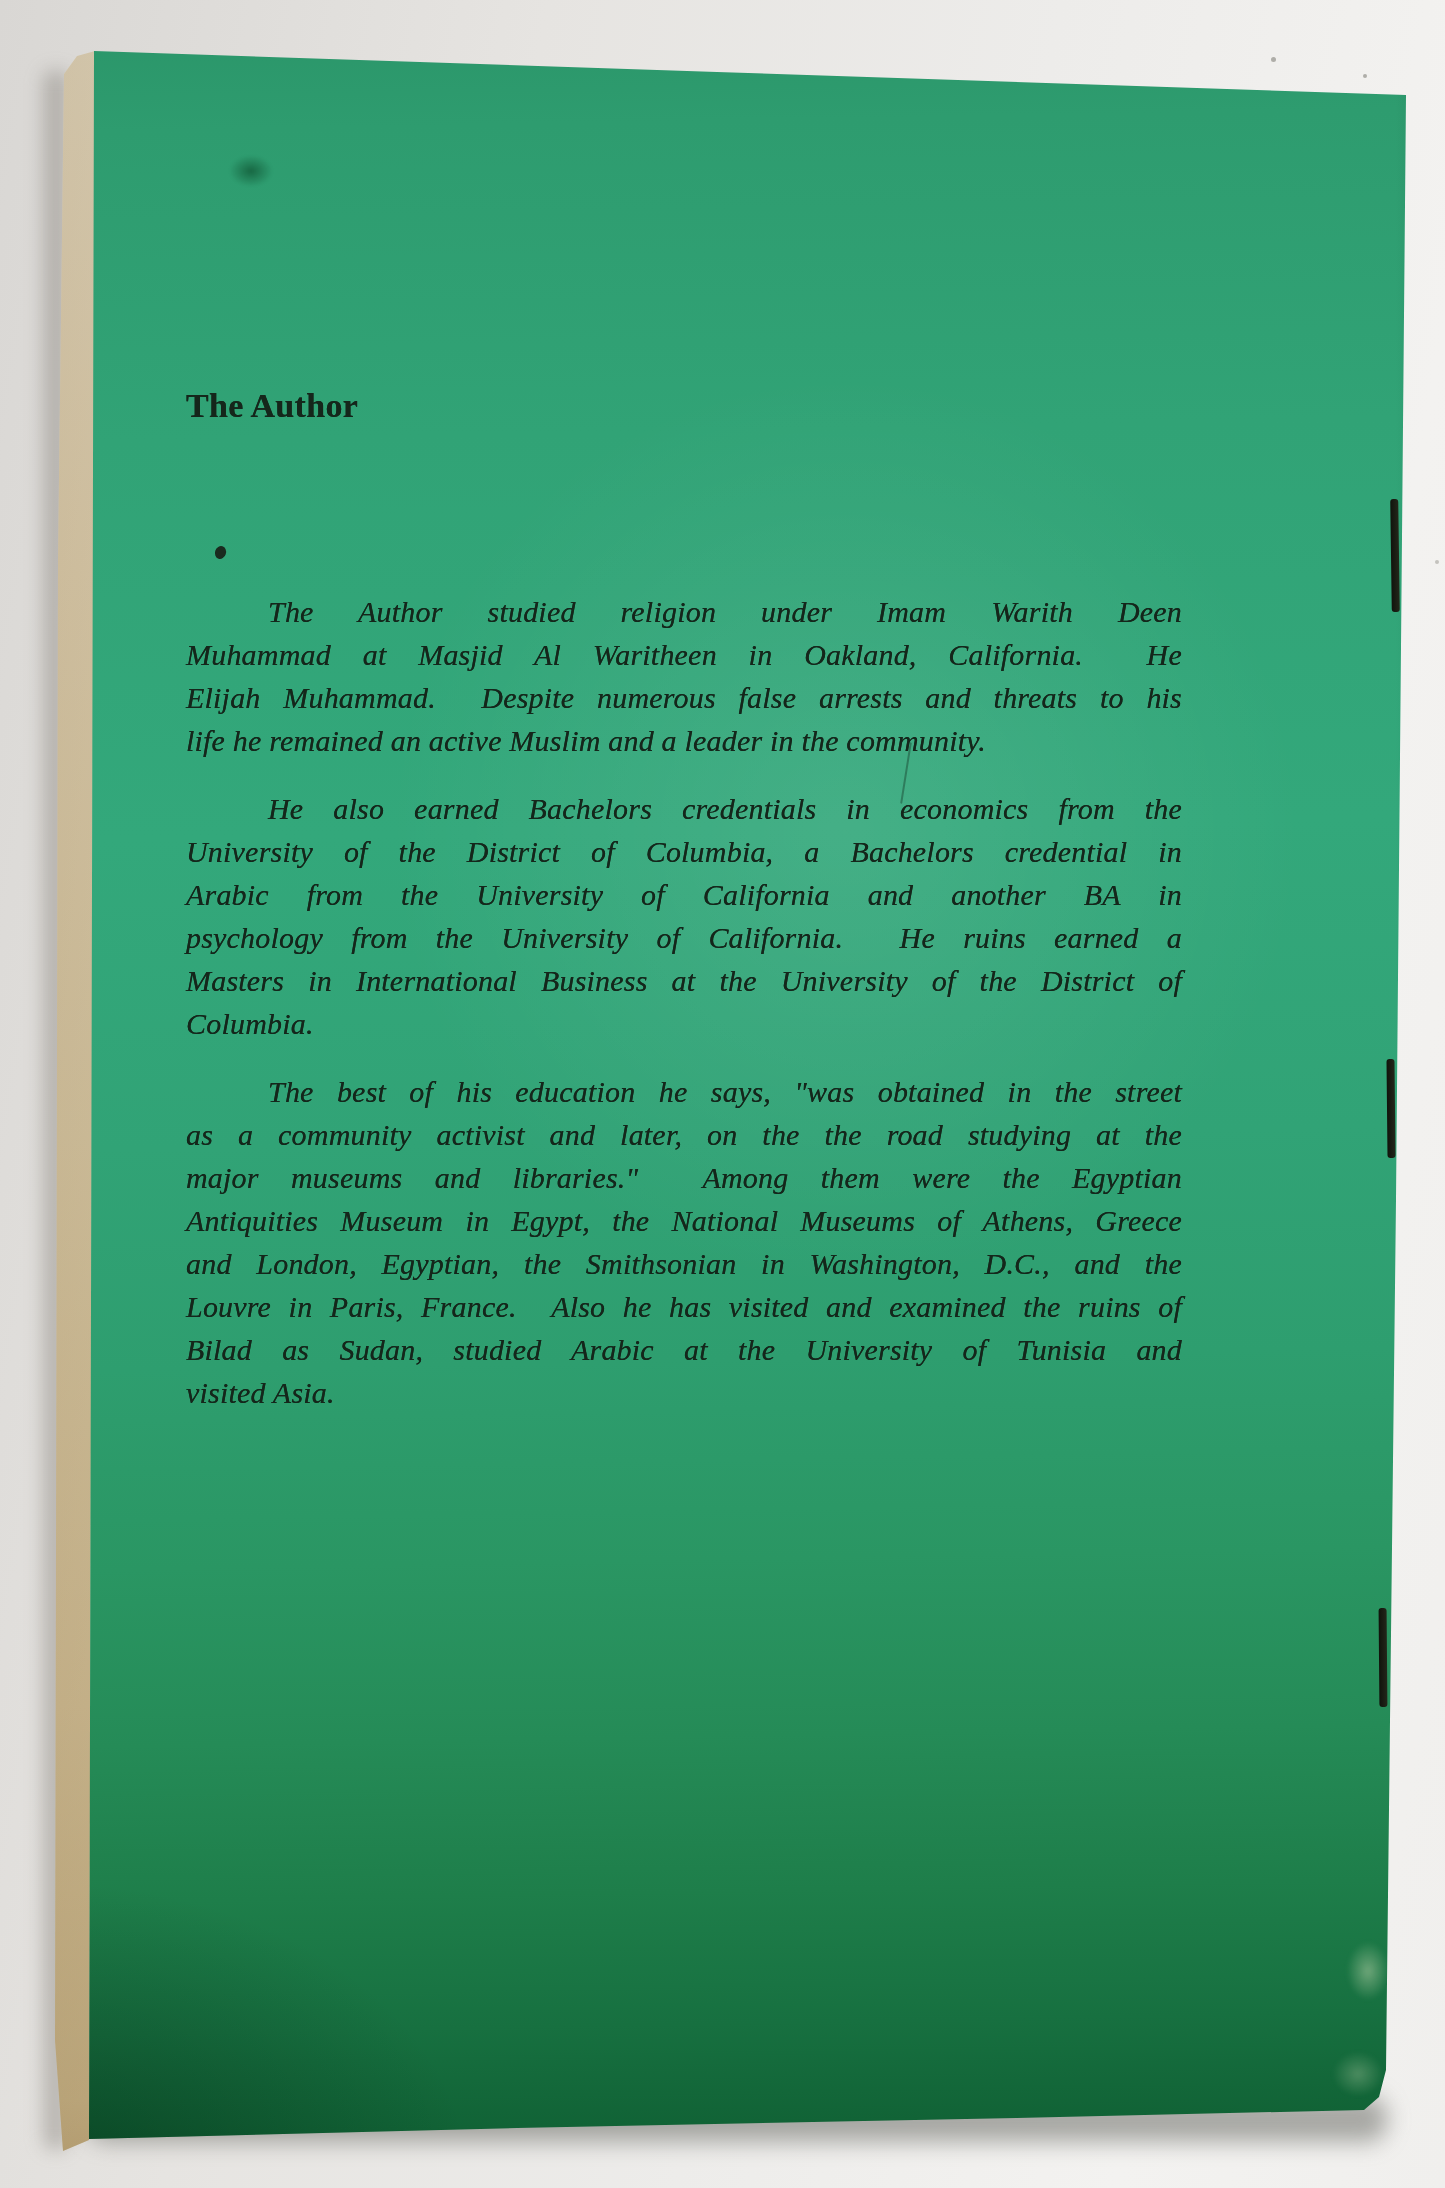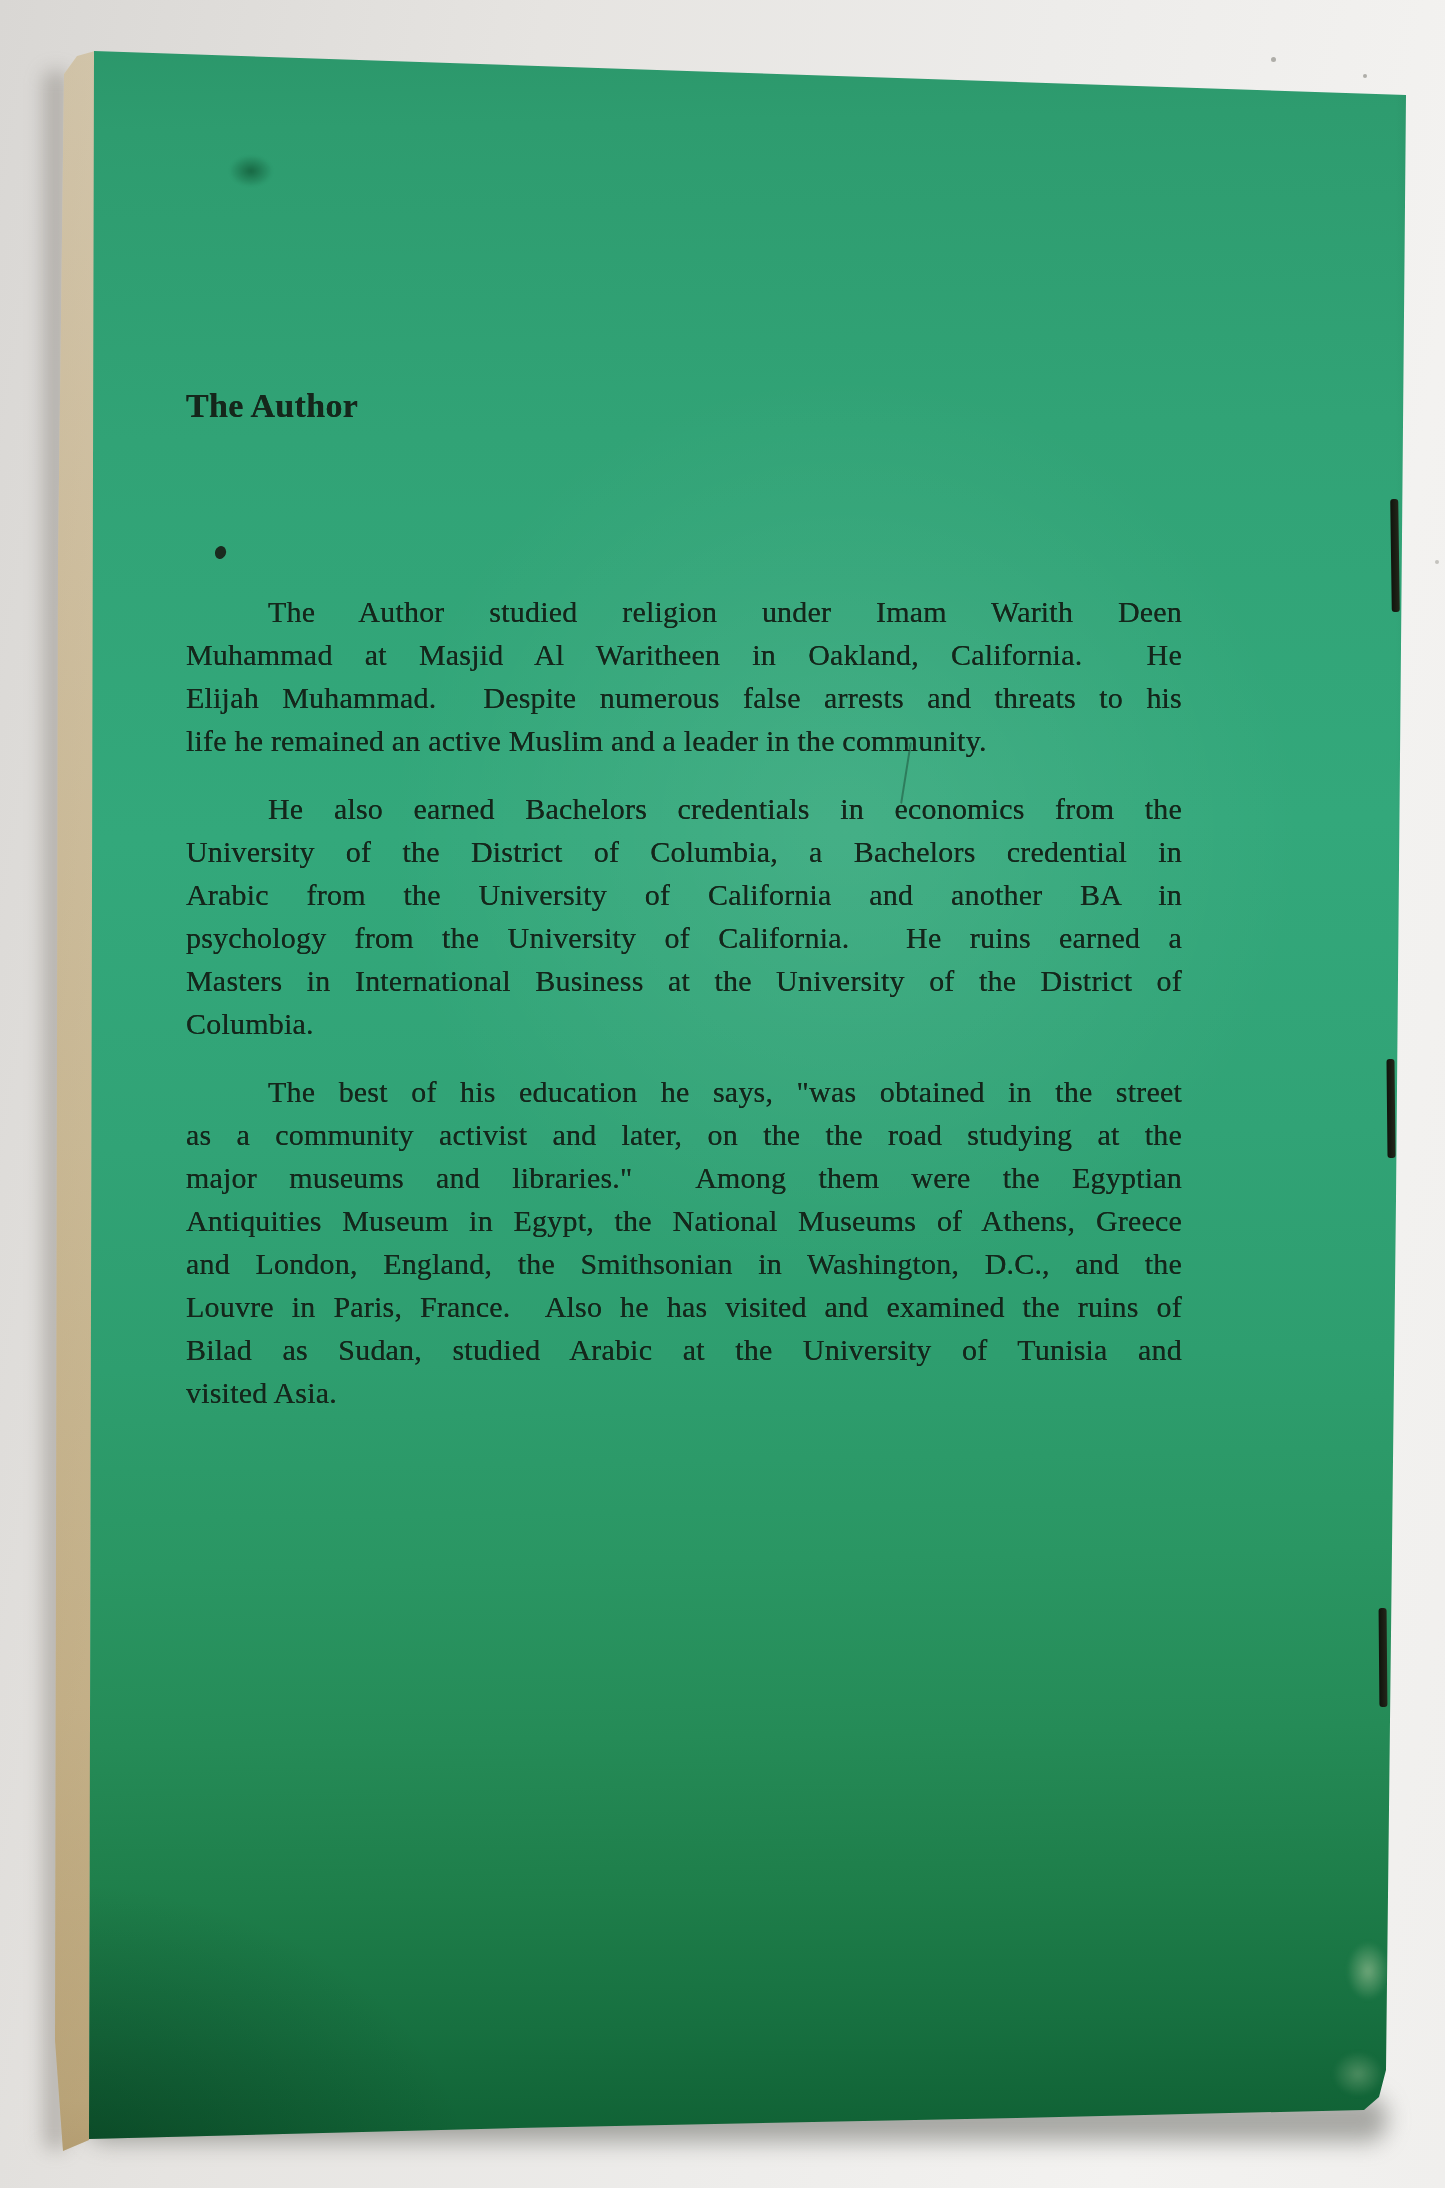--- a/index.html
+++ b/index.html
@@ -80,21 +80,21 @@
   .text-block{
     position:absolute;left:169px;top:384px;width:996px;
     color:#15261b;
     font-size:30px;line-height:43px;
     letter-spacing:0.2px;
     text-shadow:0 0 0.5px rgba(14,34,22,0.9);
   }
   .heading{
     font-size:34px;font-weight:700;margin:0 0 163px 0;line-height:43px;letter-spacing:0.3px;
   }
-  .para{margin:0;}
+  .para{margin:0;font-style:italic;}
   .para + .para{margin-top:25px;}
   .line{white-space:pre-wrap;text-align:justify;text-align-last:justify;}
   .line.first{text-indent:82px;}
   .line.last{text-align-last:left;}
 </style>
 </head>
 <body>
 
 <div class="photo">
   <div class="speck a"></div>
@@ -128,21 +128,21 @@
             <div class="line">Arabic from the University of California and another BA in</div>
             <div class="line">psychology from the University of California.  He ruins earned a</div>
             <div class="line">Masters in International Business at the University of the District of</div>
             <div class="line last">Columbia.</div>
           </div>
           <div class="para">
             <div class="line first">The best of his education he says, "was obtained in the street</div>
             <div class="line">as a community activist and later, on the the road studying at the</div>
             <div class="line">major museums and libraries."  Among them were the Egyptian</div>
             <div class="line">Antiquities Museum in Egypt, the National Museums of Athens, Greece</div>
-            <div class="line">and London, England, the Smithsonian in Washington, D.C., and the</div>
+            <div class="line">and London, Egyptian, the Smithsonian in Washington, D.C., and the</div>
             <div class="line">Louvre in Paris, France.  Also he has visited and examined the ruins of</div>
             <div class="line">Bilad as Sudan, studied Arabic at the University of Tunisia and</div>
             <div class="line last">visited Asia.</div>
           </div>
         </div>
     </div>
   </div>
 
   <div class="staple s1"></div>
   <div class="staple s2"></div>

